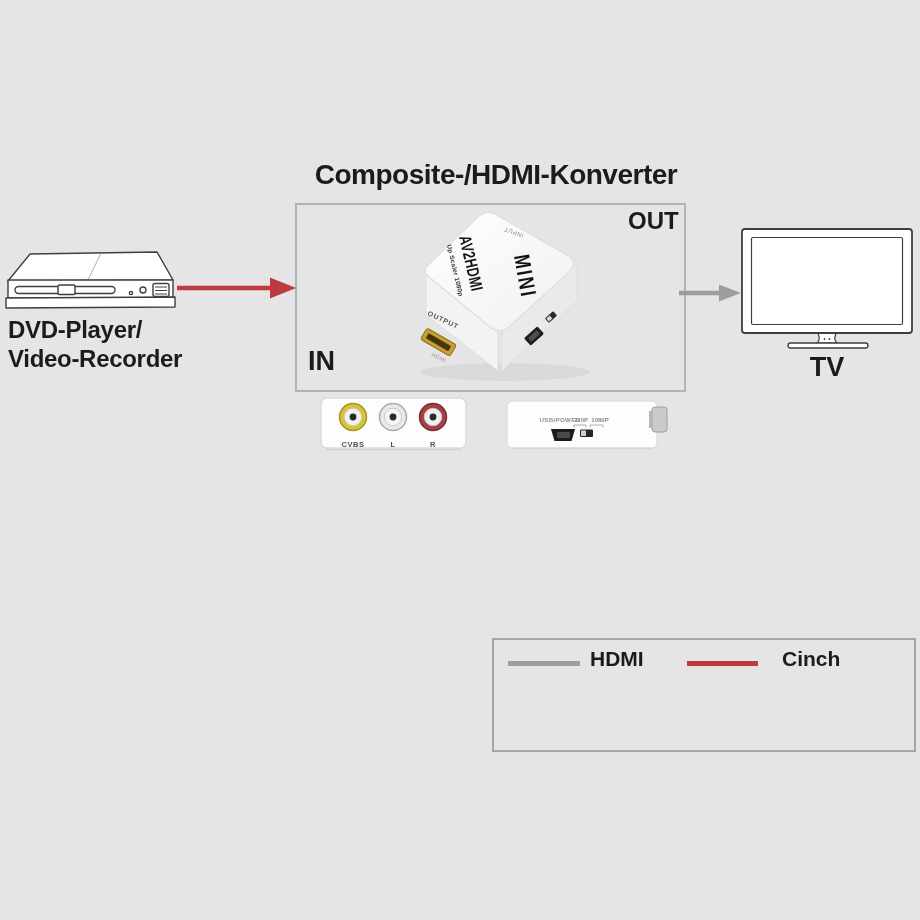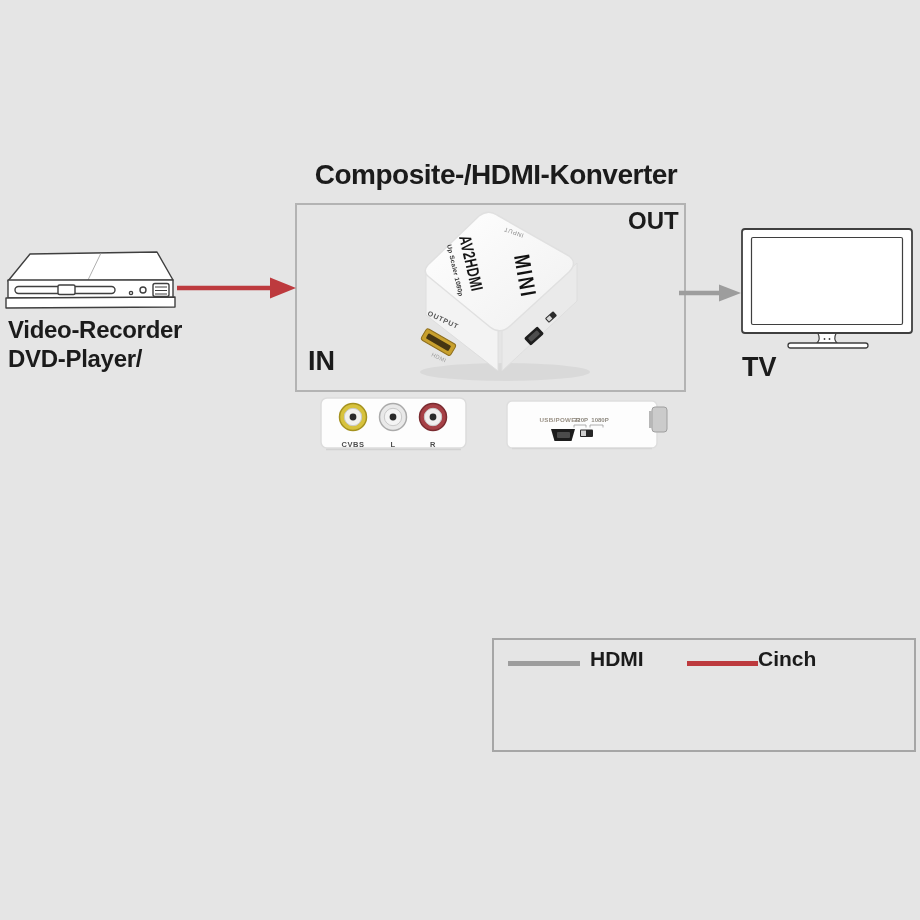--- a/index.html
+++ b/index.html
@@ -4,40 +4,40 @@
 <style>
   html,body{margin:0;padding:0;background:#ffffff;}
   body{font-family:"Liberation Sans",sans-serif;color:#1b1b1b;}
   #stage{position:relative;width:920px;height:920px;background:#e5e5e5;overflow:hidden;}
   .abs{position:absolute;}
   .title{left:296px;top:159px;width:400px;text-align:center;font-size:28px;font-weight:700;letter-spacing:-0.5px;line-height:32px;}
   .main-box{left:295px;top:203px;width:391px;height:189px;border:2px solid #b3b3b3;box-sizing:border-box;background:transparent;}
   .in-label{left:308px;top:346px;font-size:27px;font-weight:700;}
   .out-label{left:628px;top:207px;font-size:24px;font-weight:700;}
   .dvd-label{left:8px;top:315px;font-size:24px;font-weight:700;line-height:29px;letter-spacing:-0.3px;}
-  .tv-label{left:742px;top:352px;width:170px;text-align:left;font-size:27px;font-weight:700;}
+  .tv-label{left:742px;top:352px;width:170px;text-align:center;font-size:27px;font-weight:700;}
   .legend{left:492px;top:638px;width:424px;height:114px;border:2px solid #a6a6a6;box-sizing:border-box;}
   .legend svg{position:absolute;left:0;top:0;}
   .legend .lbl{position:absolute;top:7px;font-size:21px;font-weight:700;}
   .legend .lbl.hdmi{left:96px;}
-  .legend .lbl.cinch{left:264px;}
+  .legend .lbl.cinch{left:288px;}
   svg.scene{position:absolute;left:0;top:0;}
   svg text{font-family:"Liberation Sans",sans-serif;}
 </style>
 </head>
 <body>
 
 <div id="stage">
 
   <div class="abs main-box"></div>
 
   <div class="abs title">Composite-/HDMI-Konverter</div>
   <div class="abs dvd-label">
+    <div>DVD-Player/</div>
     <div>Video-Recorder</div>
-    <div>DVD-Player/</div>
   </div>
   <div class="abs in-label">IN</div>
   <div class="abs out-label">OUT</div>
   <div class="abs tv-label">TV</div>
 
   <div class="abs legend">
     <svg width="420" height="110">
       <rect x="14" y="21" width="72" height="5" fill="#9d9d9d"></rect>
       <rect x="193" y="21" width="71" height="5" fill="#bd3a3e"></rect>
     </svg>

